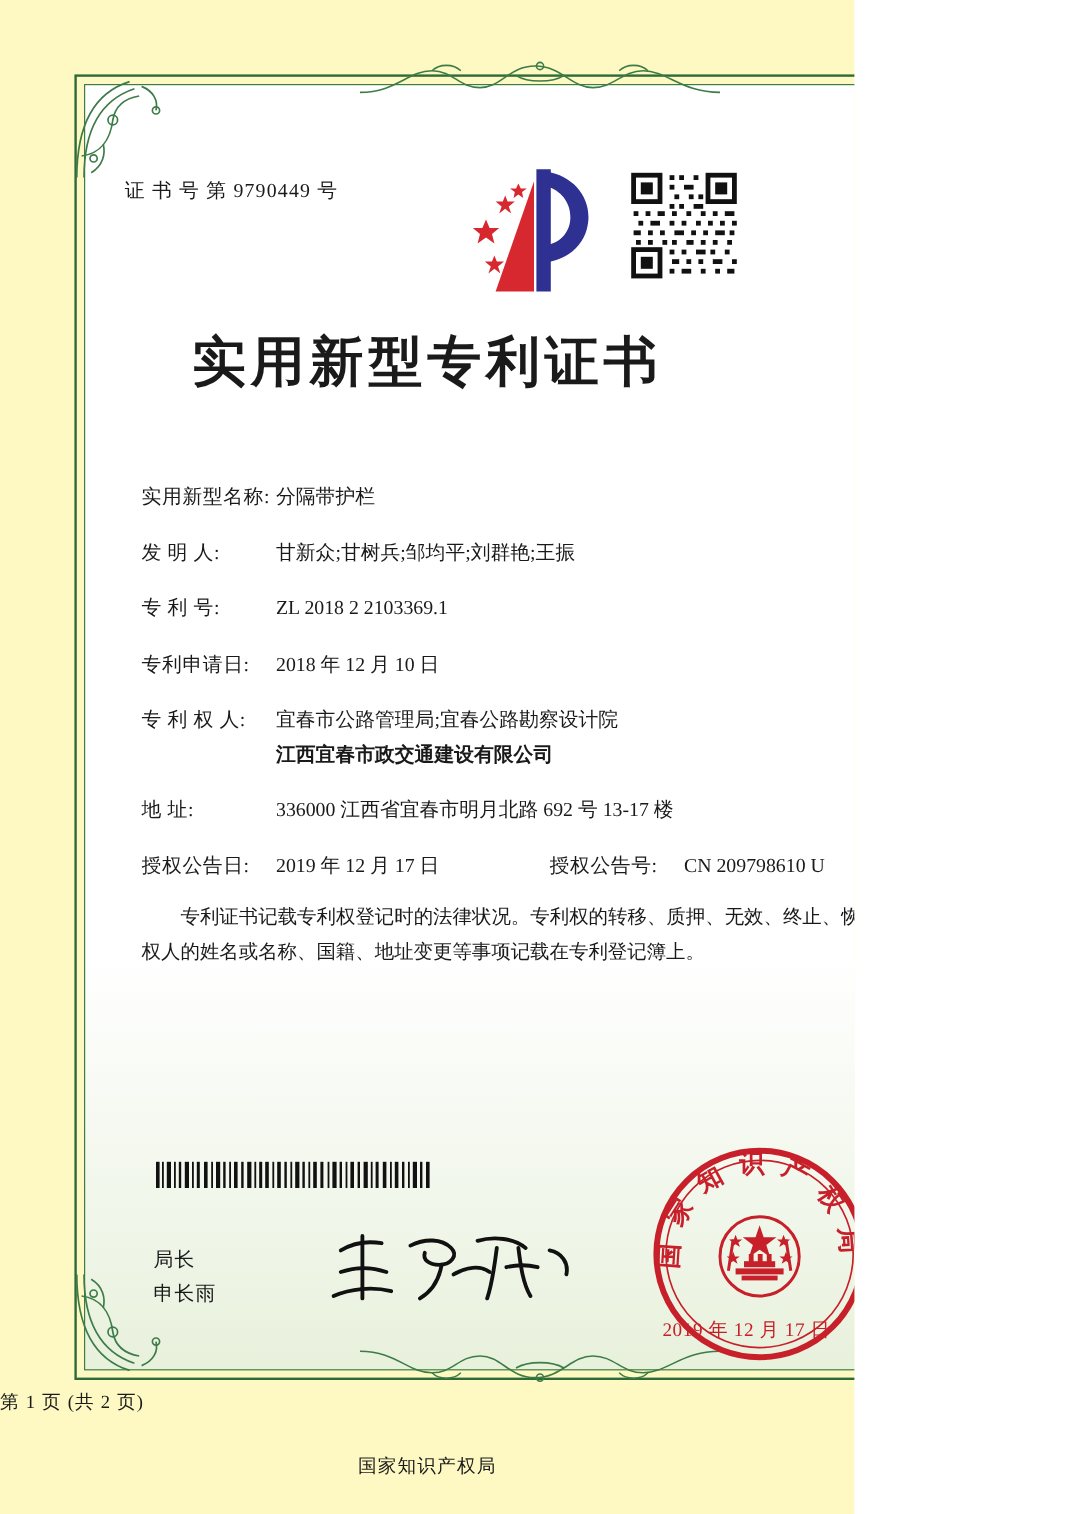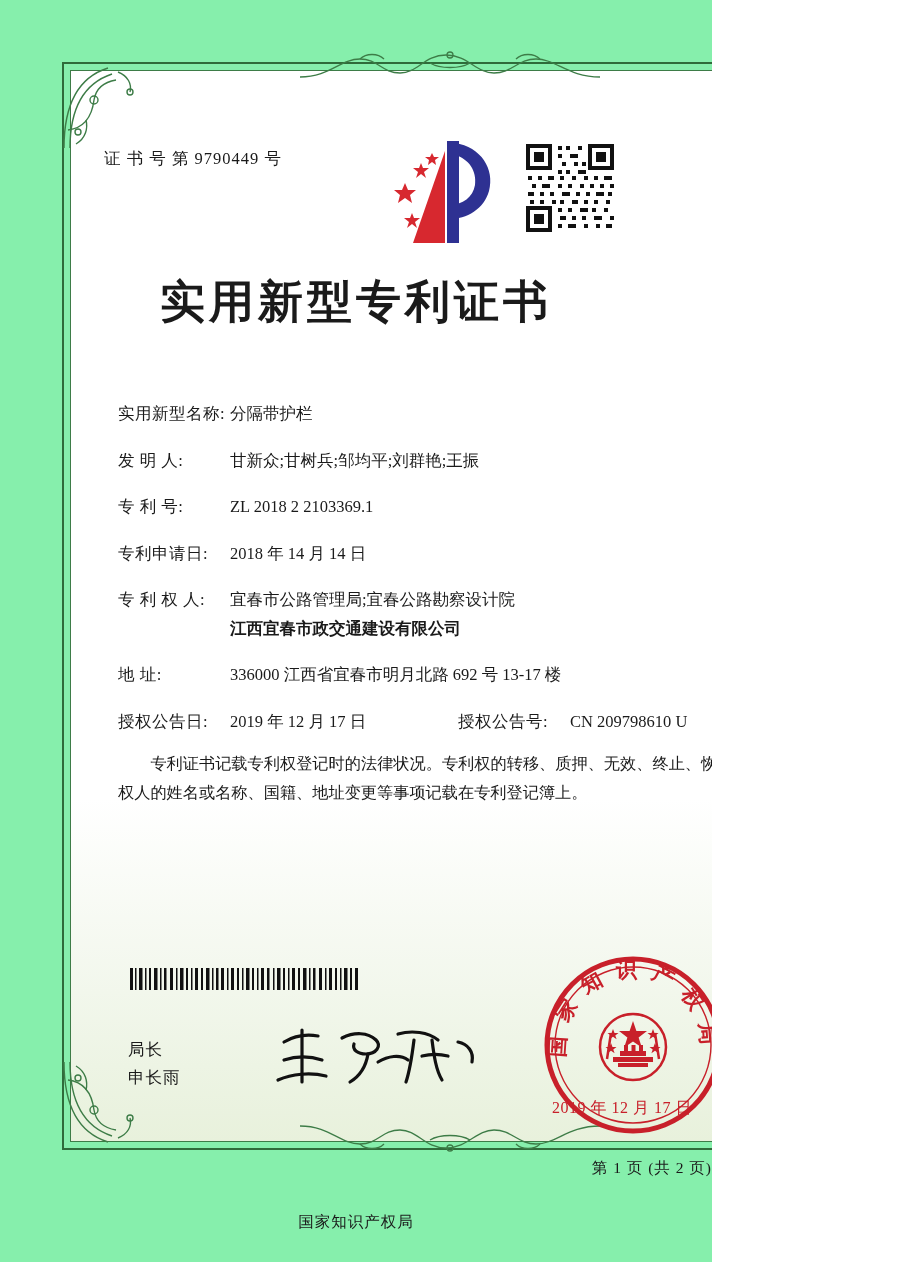--- a/index.html
+++ b/index.html
@@ -9,21 +9,21 @@
   }
   body {
     font-family: "Liberation Serif", "DejaVu Serif", serif;
     color: #1a1a1a;
   }
   .page {
     position: relative;
     width: 712px;
     height: 1262px;
     overflow: hidden;
-    background: #86efac;
+    background: #fef9c3;
   }
 
   
   .frame-outer {
     position: absolute;
     left: 62px;
     top: 62px;
     width: 776px;
     height: 1088px;
     border: 2px solid #2f6b3a;
@@ -213,21 +213,21 @@
     letter-spacing: 0.5px;
     white-space: nowrap;
   }
 
   
   .page-num {
     position: absolute;
     left: 0;
     right: 0;
     top: 1158px;
-    text-align: right;
+    text-align: left;
     font-size: 15.5px;
     letter-spacing: 1px;
   }
   .back-note {
     position: absolute;
     left: 0;
     right: 0;
     top: 1212px;
     text-align: center;
     font-size: 15.5px;
@@ -418,21 +418,21 @@
       <span class="field-value">甘新众;甘树兵;邹均平;刘群艳;王振</span>
     </div>
 
     <div class="field-row">
       <span class="field-label spread">专 利 号:</span>
       <span class="field-value">ZL 2018 2 2103369.1</span>
     </div>
 
     <div class="field-row">
       <span class="field-label">专利申请日:</span>
-      <span class="field-value">2018 年 14 月 14 日</span>
+      <span class="field-value">2018 年 12 月 10 日</span>
     </div>
 
     <div class="field-row">
       <span class="field-label spread">专 利 权 人:</span>
       <span class="field-value">
         <span>宜春市公路管理局;宜春公路勘察设计院</span>
         <span class="line2">江西宜春市政交通建设有限公司</span>
       </span>
     </div>
 

